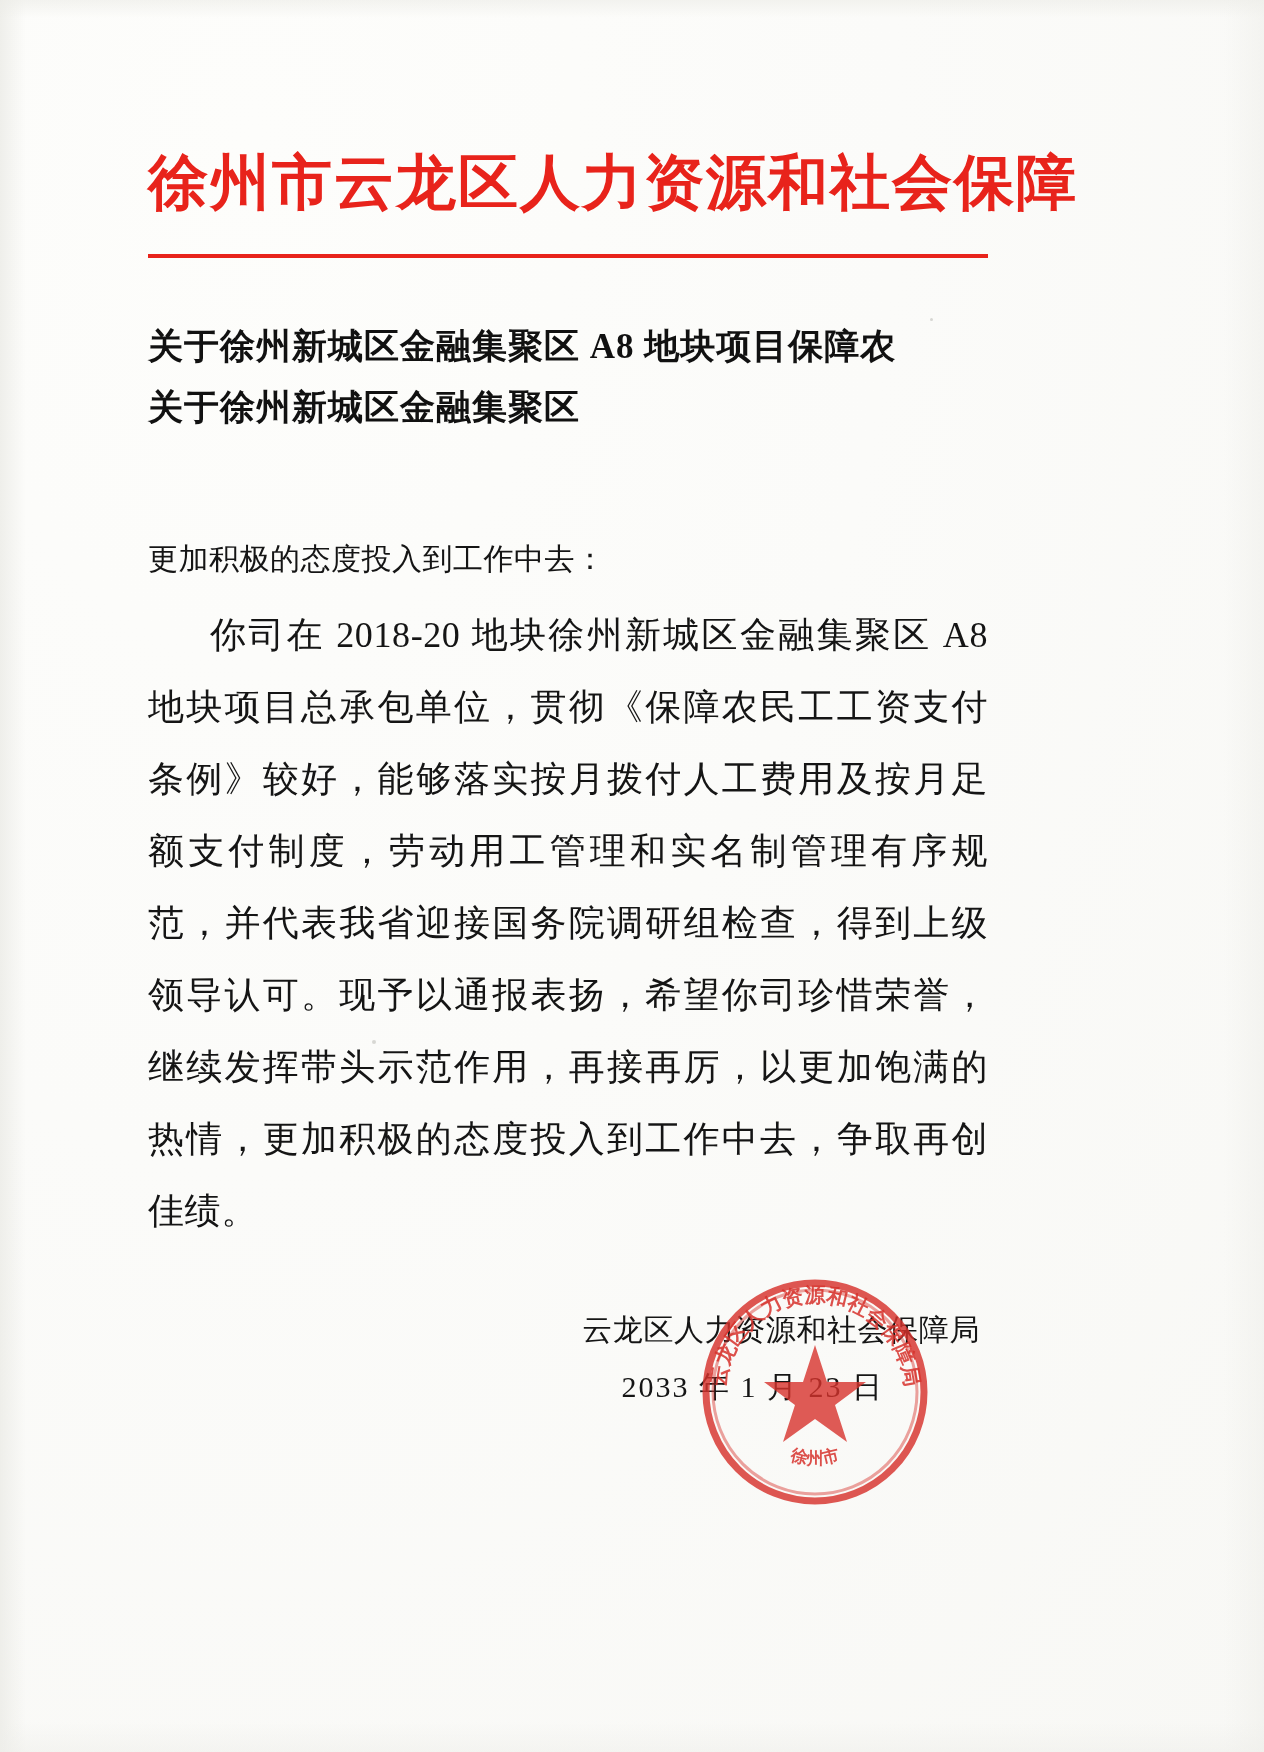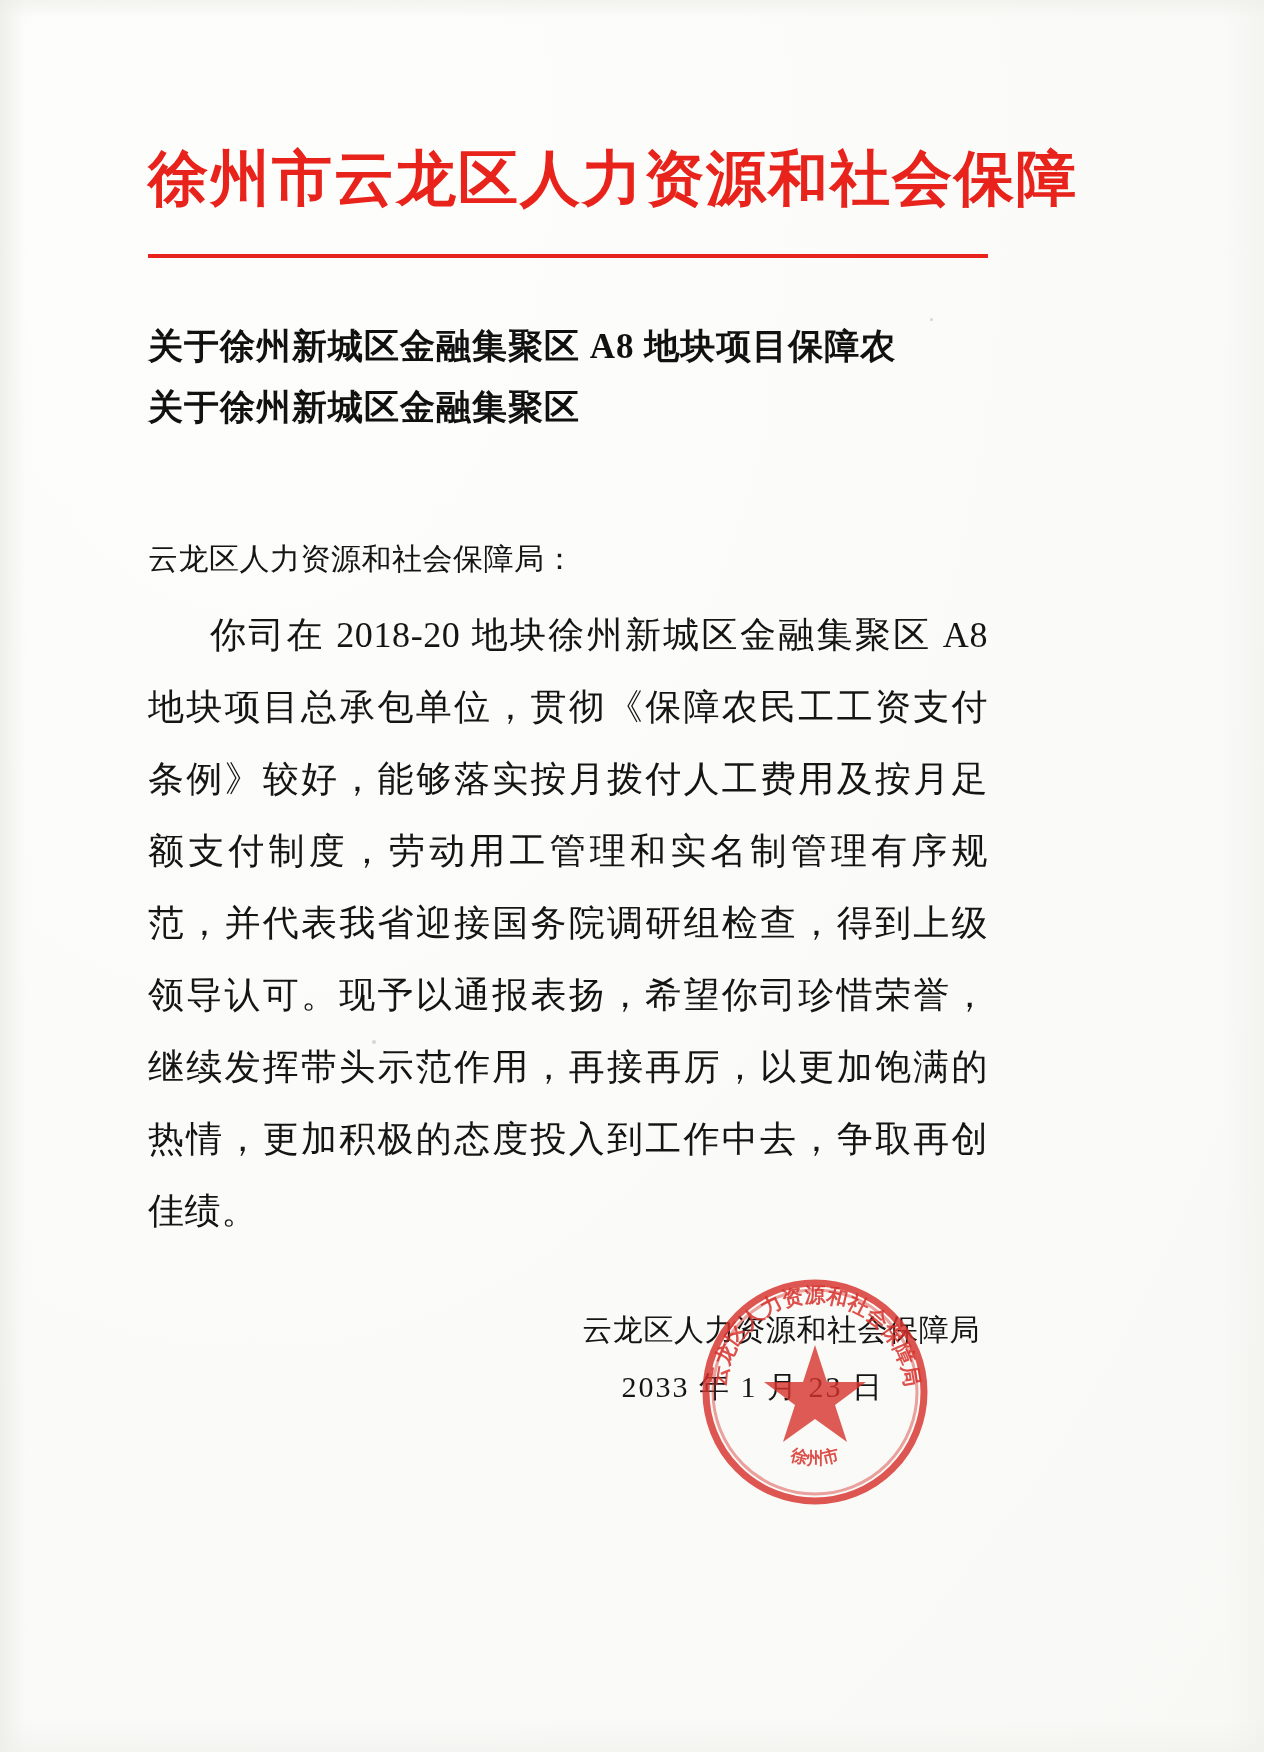--- a/index.html
+++ b/index.html
@@ -58,21 +58,21 @@
     top: 0;
     width: 840px;
   }
 
   
   .masthead {
     margin-top: 150px;
     text-align: center;
   }
   .masthead-title {
-    font-family: Liberation Mono, monospace;
+    font-family: Liberation Sans, sans-serif;
     font-weight: bold;
     font-size: 60px;
     letter-spacing: 2px;
     color: #e8231b;
     line-height: 1.1;
     white-space: nowrap;
   }
   .masthead-rule {
     margin-top: 38px;
     height: 4px;
@@ -194,21 +194,21 @@
     <div class="masthead">
       <div class="masthead-title">徐州市云龙区人力资源和社会保障</div>
       <div class="masthead-rule"></div>
     </div>
 
     <div class="doc-title">
       <span class="line">关于徐州新城区金融集聚区 A8 地块项目保障农</span>
       <span class="line">关于徐州新城区金融集聚区</span>
     </div>
 
-    <div class="recipient">云龙区人力资源和社会保障局：</div>
+    <div class="recipient">更加积极的态度投入到工作中去：</div>
 
     <div class="body-paragraph">你司在 2018-20 地块徐州新城区金融集聚区 A8 地块项目总承包单位，贯彻《保障农民工工资支付条例》较好，能够落实按月拨付人工费用及按月足额支付制度，劳动用工管理和实名制管理有序规范，并代表我省迎接国务院调研组检查，得到上级领导认可。现予以通报表扬，希望你司珍惜荣誉，继续发挥带头示范作用，再接再厉，以更加饱满的热情，更加积极的态度投入到工作中去，争取再创佳绩。</div>
 
     <div class="signature">
 
       <div class="seal">
         <svg viewBox="0 0 238 238" width="238" height="238" aria-hidden="true">
           <circle class="seal-ring" cx="119" cy="119" r="109"></circle>
           <circle class="seal-ring" cx="119" cy="119" r="102" style="stroke-width:3; opacity:.45"></circle>
           <polygon class="seal-star" points="119,72 131,109 170,109 139,132 151,169 119,146 87,169 99,132 68,109 107,109"></polygon>

